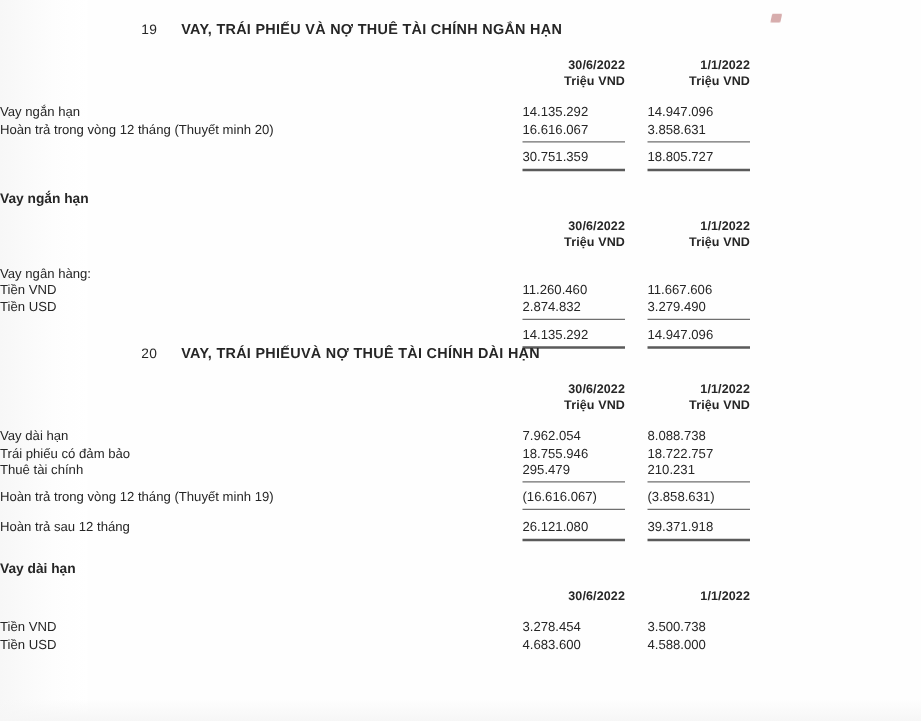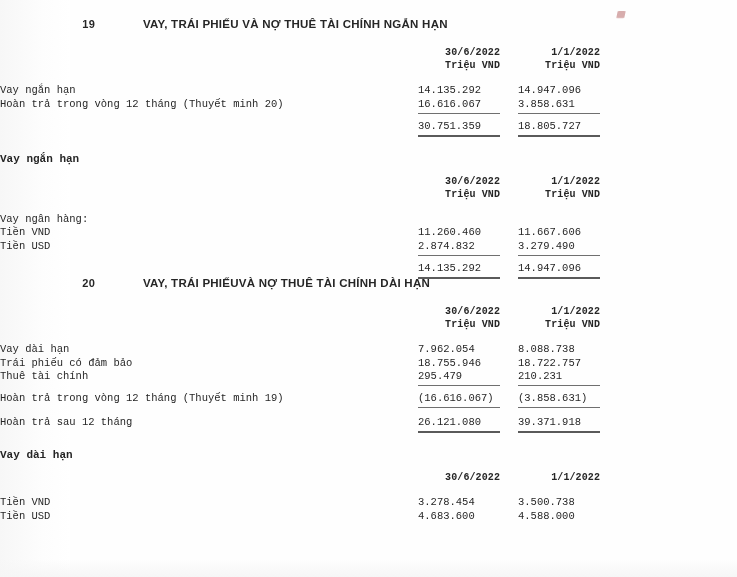--- a/index.html
+++ b/index.html
@@ -53,40 +53,37 @@
     position: absolute;
     left: 0;
     width: 737px;
   }
   .note-head {
     display: flex;
     align-items: flex-start;
   }
   .note-num {
     width: 32px;
-    margin-left: 63px;
+    margin-left: 113px;
     font-size: 11px;
-    font-weight: bold;
+    font-weight: normal;
     letter-spacing: .2px;
-    text-align: right;
   }
   .note-title {
     font-size: 11.5px;
     font-weight: bold;
     letter-spacing: .25px;
-    margin-left: 48px;
   }
 
   
   table.fin {
     border-collapse: collapse;
     table-layout: fixed;
     width: 737px;
     font-size: 10.5px;
-    font-family: Liberation Mono, monospace;
   }
   table.fin td {
     padding: 0;
     vertical-align: bottom;
     line-height: 13.2px;
   }
   .c-label    { width: 400px; }
   .c-spacer   { width: 18px; }
   .c-num      { width: 82px; text-align: right; }
   .c-gap      { width: 18px; }

